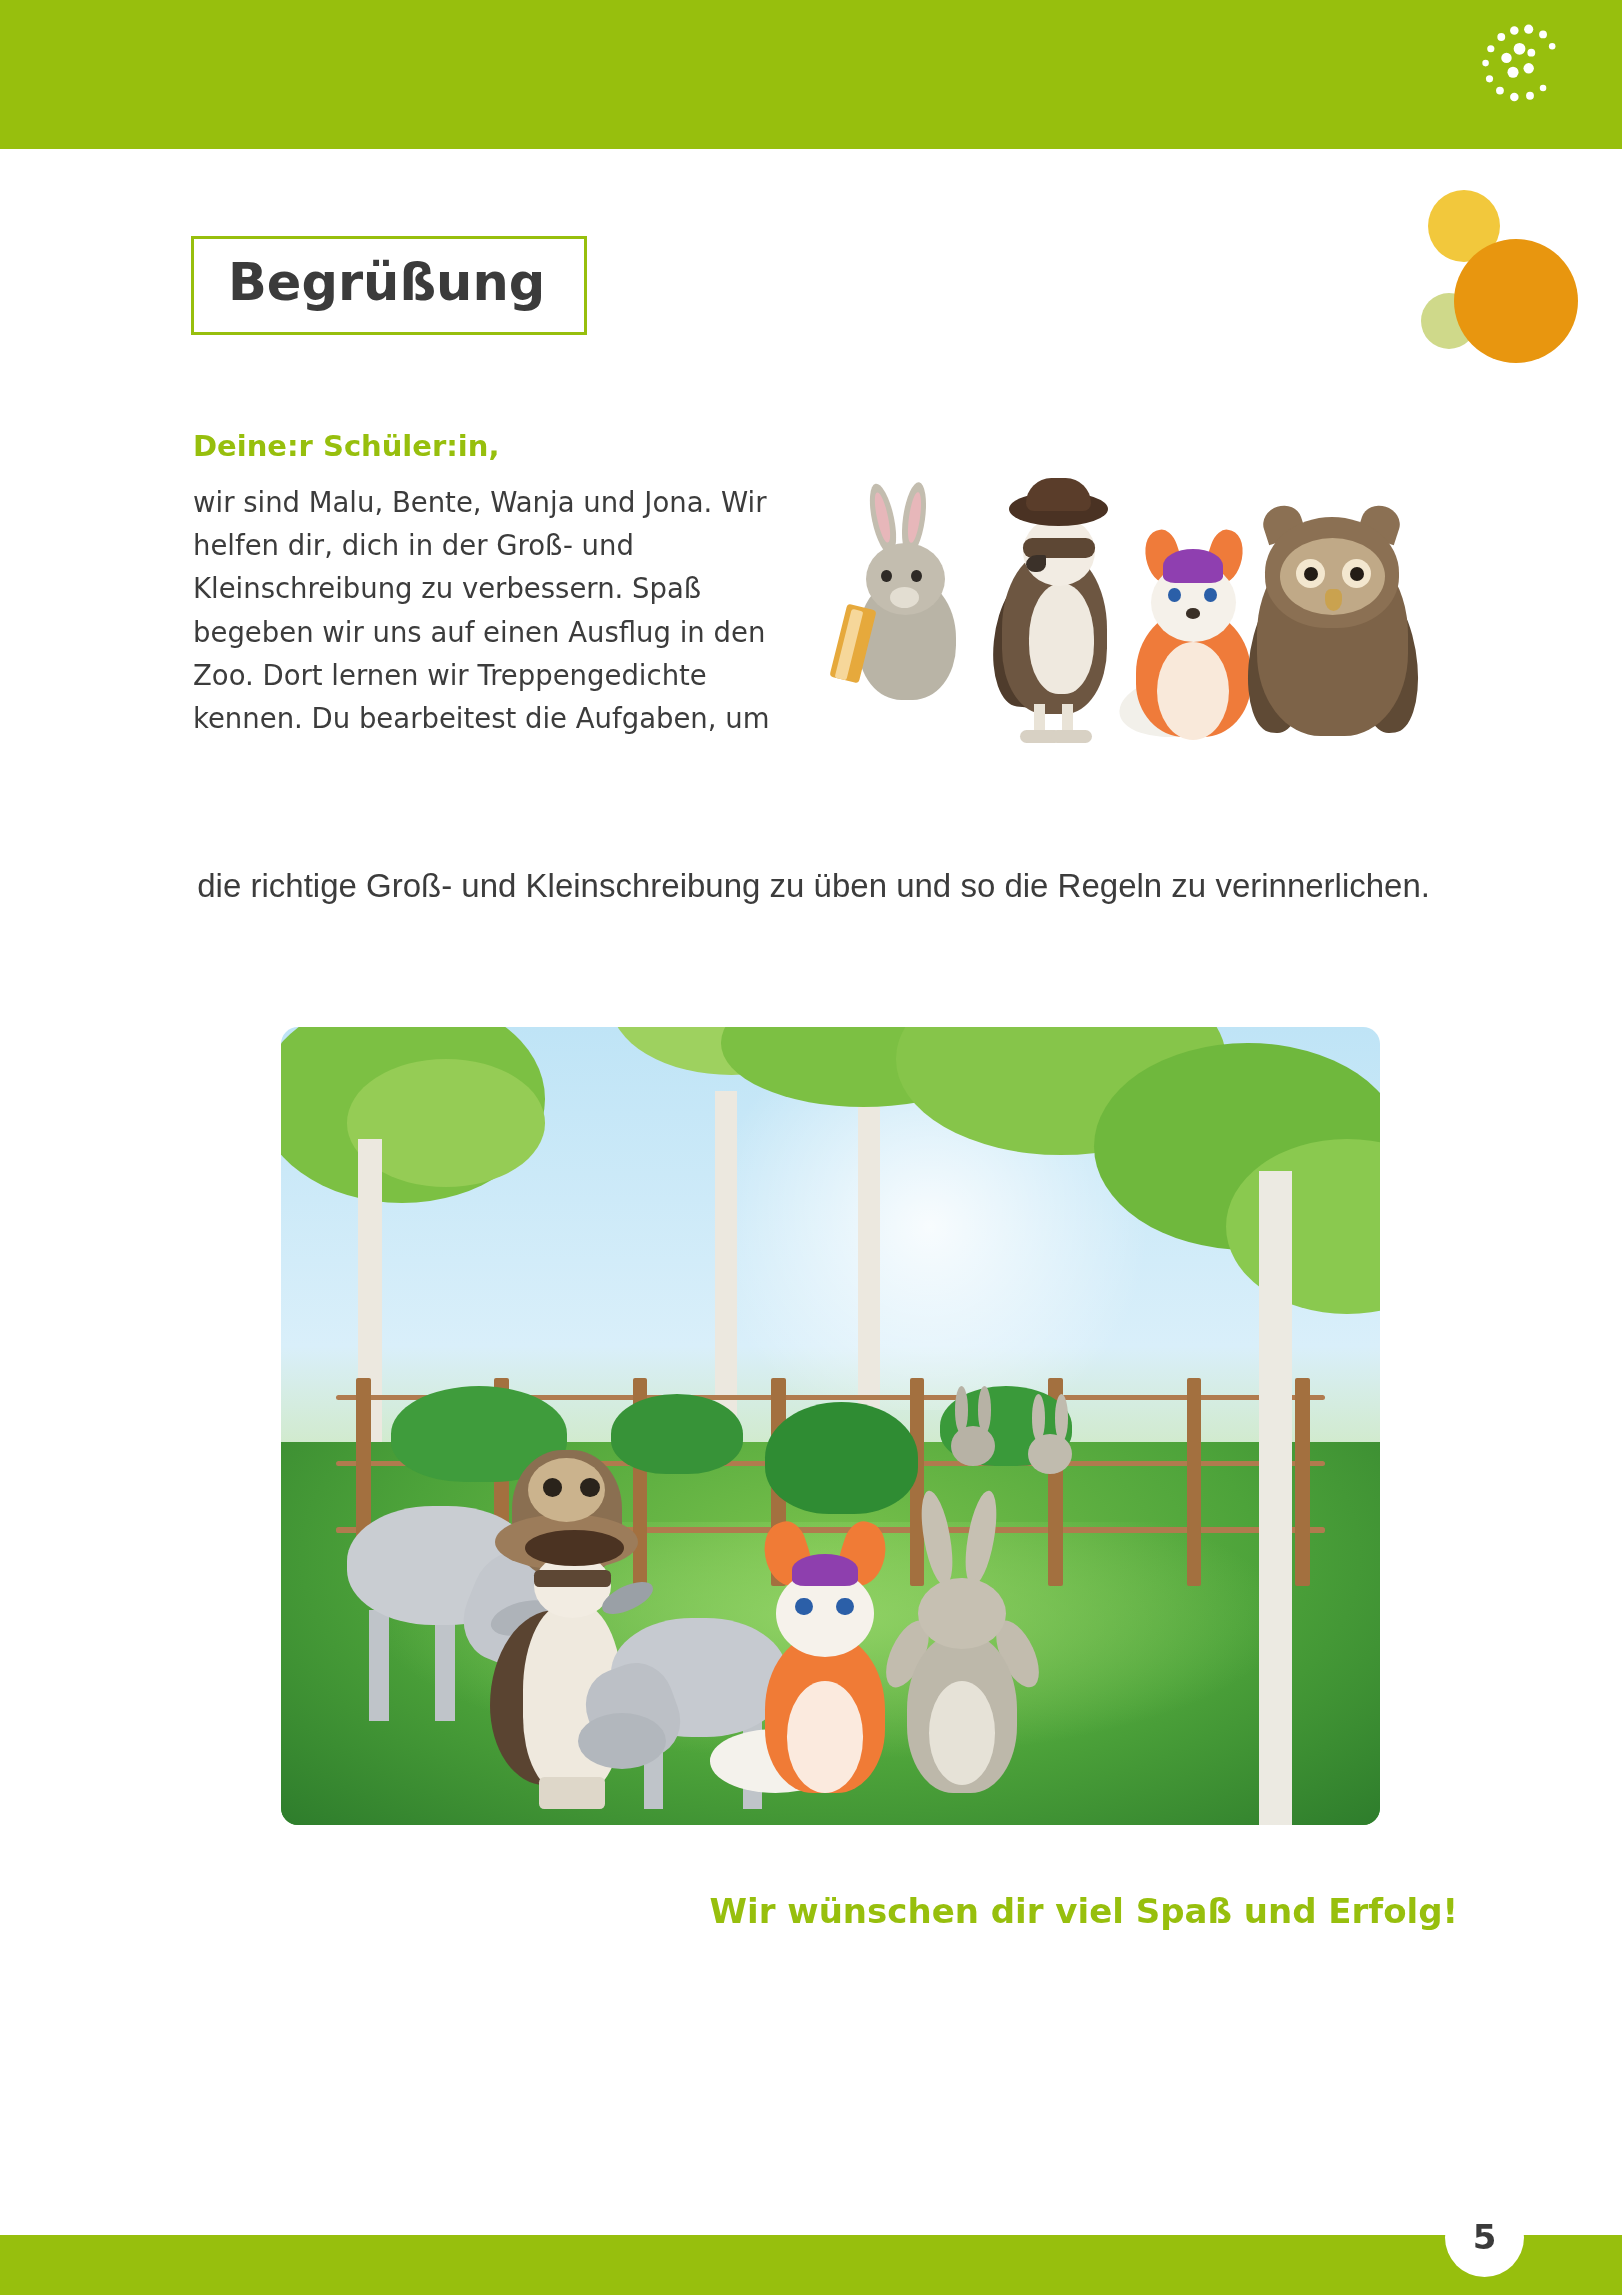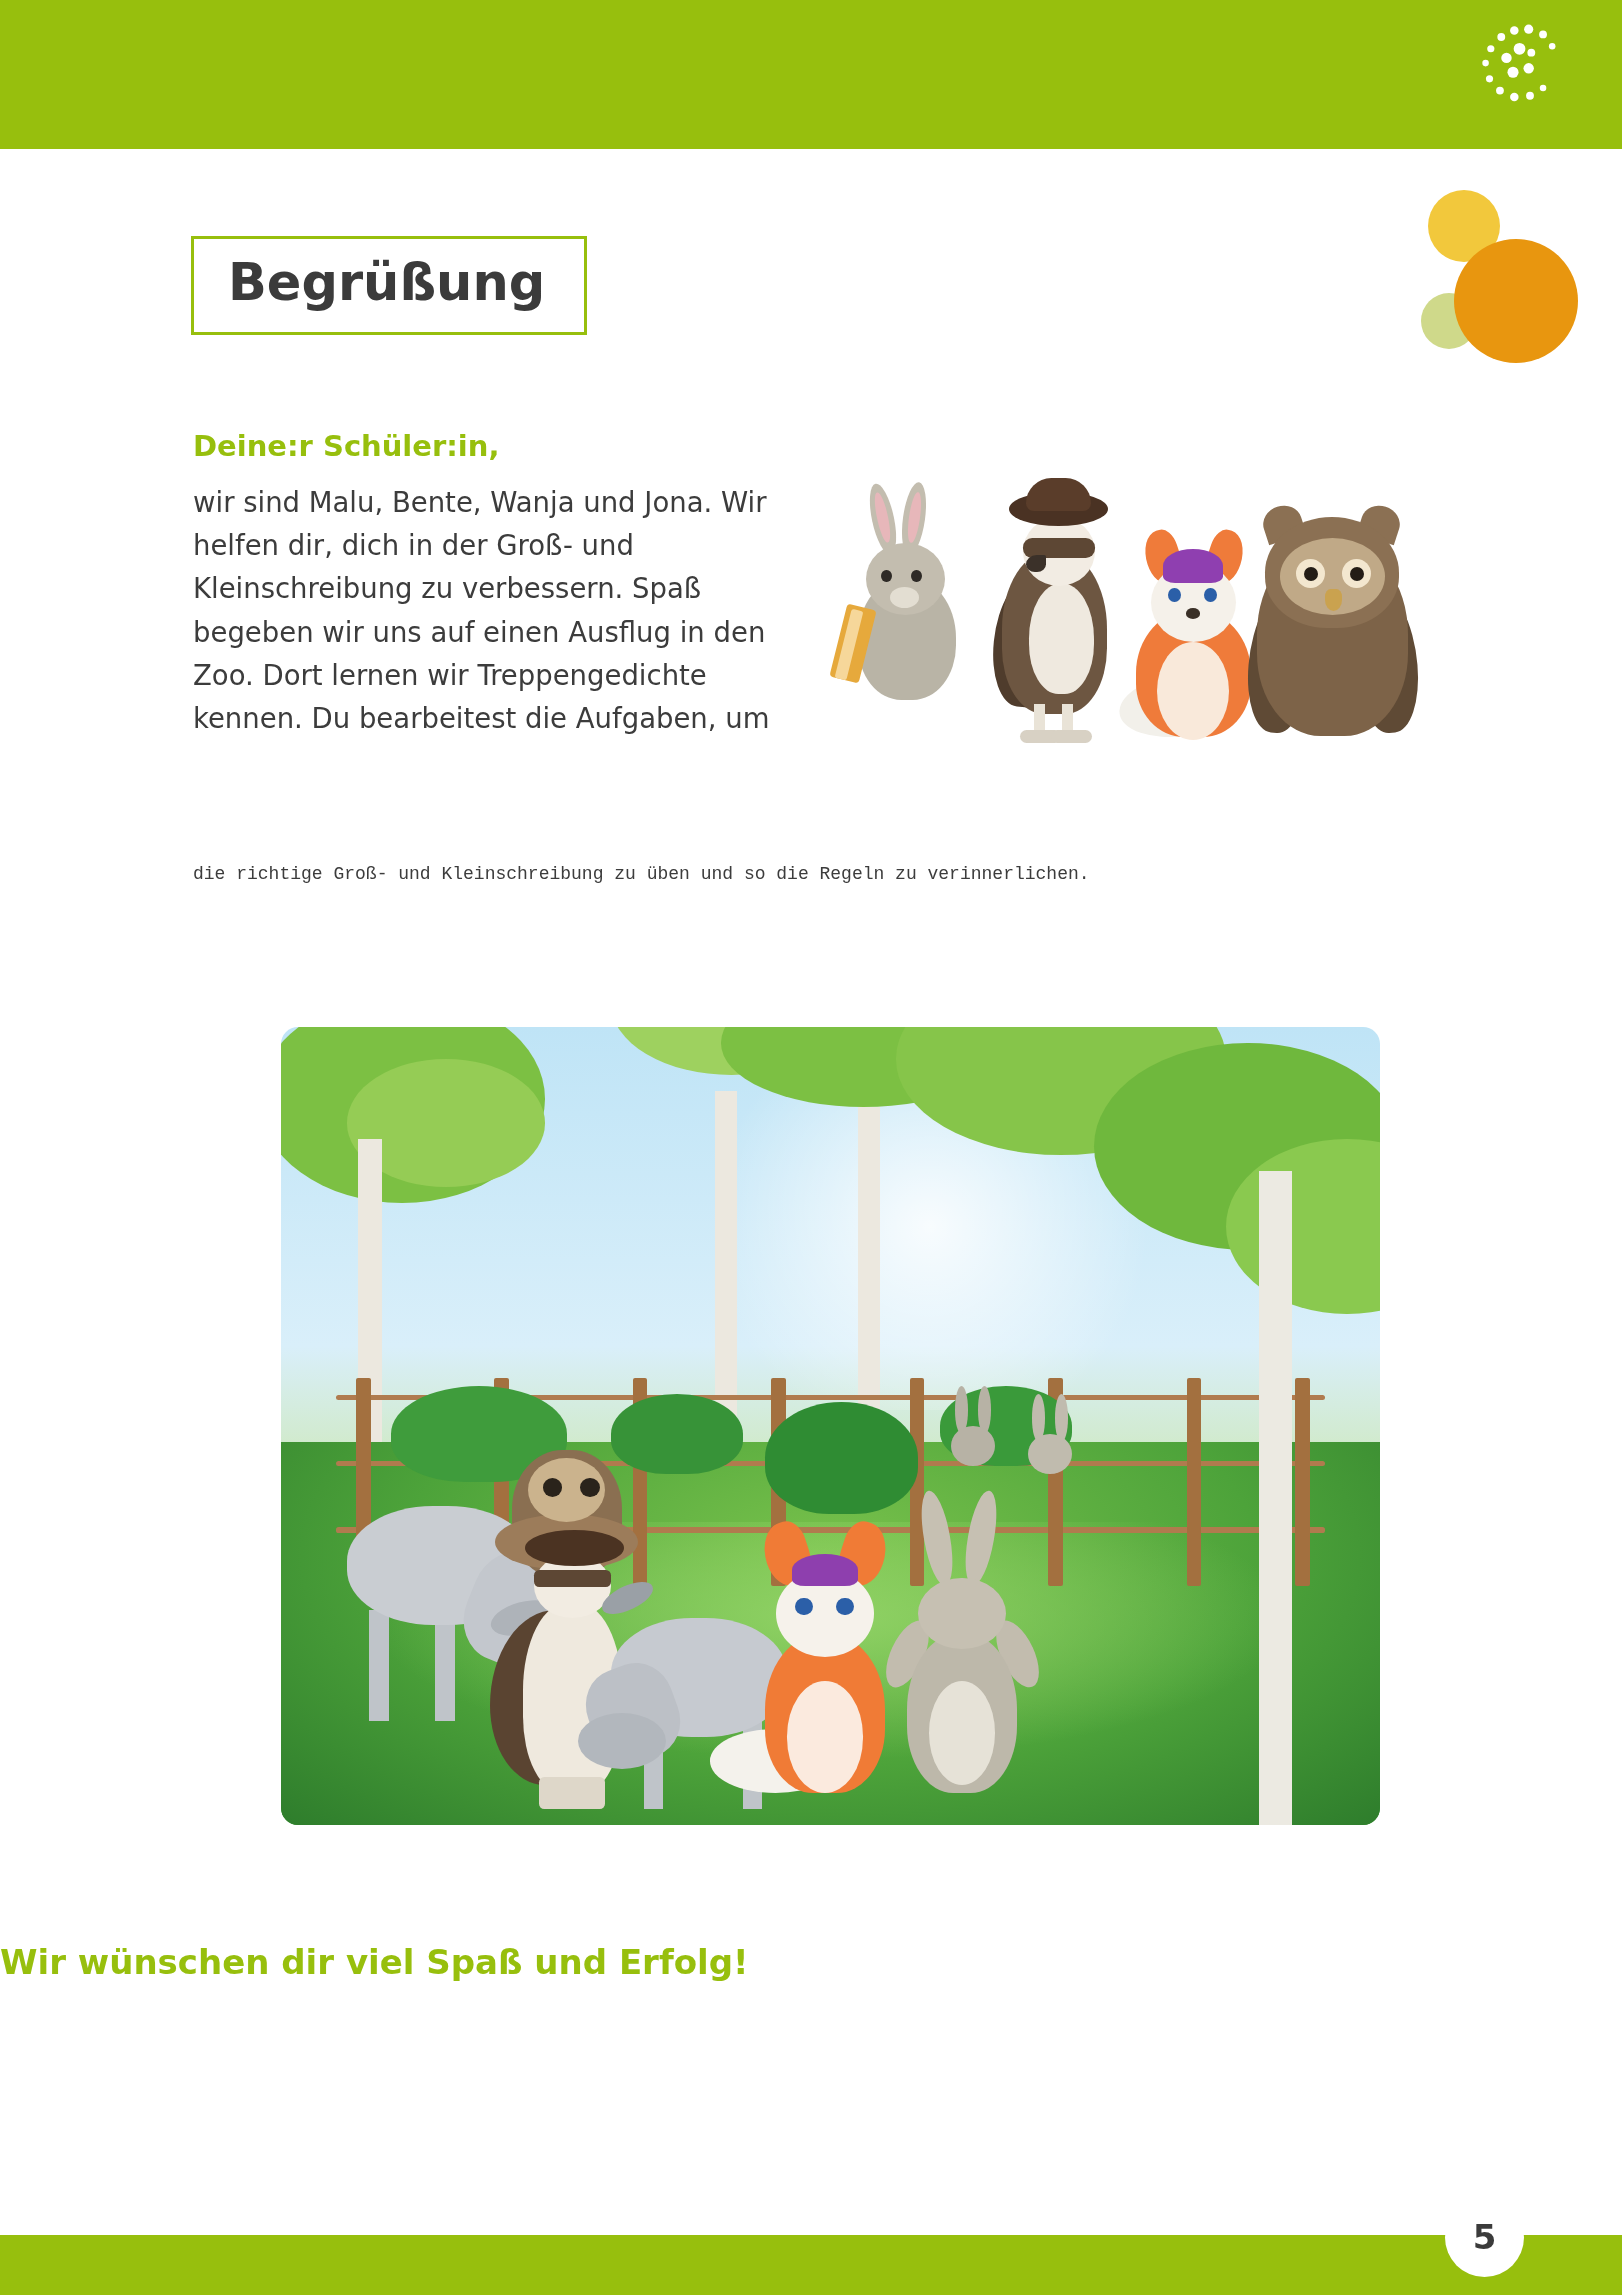--- a/index.html
+++ b/index.html
@@ -100,24 +100,25 @@
     font-size: 27.5px;
     line-height: 1.57;
     color: #3c3c3c;
     font-family: "DejaVu Sans", sans-serif;
   }
   .body-wide {
     position: absolute;
     left: 193px;
     top: 860px;
     width: 1237px;
-    font-size: 18px;
+    font-size: 33px;
     line-height: 1.57;
     color: #3c3c3c;
-    font-family: Liberation Mono, monospace;
+    font-family: Liberation Sans, sans-serif;
+    text-align: right;
   }
 
   
   .mascots {
     position: absolute;
     left: 838px;
     top: 478px;
     width: 582px;
     height: 327px;
   }
@@ -268,23 +269,23 @@
   .sg-bunny1-e1 { left: 61.3%; top: 45%; width: 1.2%; height: 6%; background: #b7b2a5; border-radius: 50%; }
   .sg-bunny1-e2 { left: 63.4%; top: 45%; width: 1.2%; height: 6%; background: #b7b2a5; border-radius: 50%; }
   .sg-bunny2-head { left: 68%; top: 51%; width: 4%; height: 5%; background: #c0bbae; border-radius: 50%; }
   .sg-bunny2-e1 { left: 68.3%; top: 46%; width: 1.2%; height: 6%; background: #c0bbae; border-radius: 50%; }
   .sg-bunny2-e2 { left: 70.4%; top: 46%; width: 1.2%; height: 6%; background: #c0bbae; border-radius: 50%; }
 
   
   .closing {
     position: absolute;
     left: 0;
-    top: 1942px;
+    top: 1891px;
     width: 1458px;
-    text-align: left;
+    text-align: right;
   }
   .closing p {
     margin: 0 0 10.5px 0;
     font-size: 34px;
     font-weight: 700;
     color: #97bf0d;
     font-family: "DejaVu Sans", sans-serif;
   }
 
   

